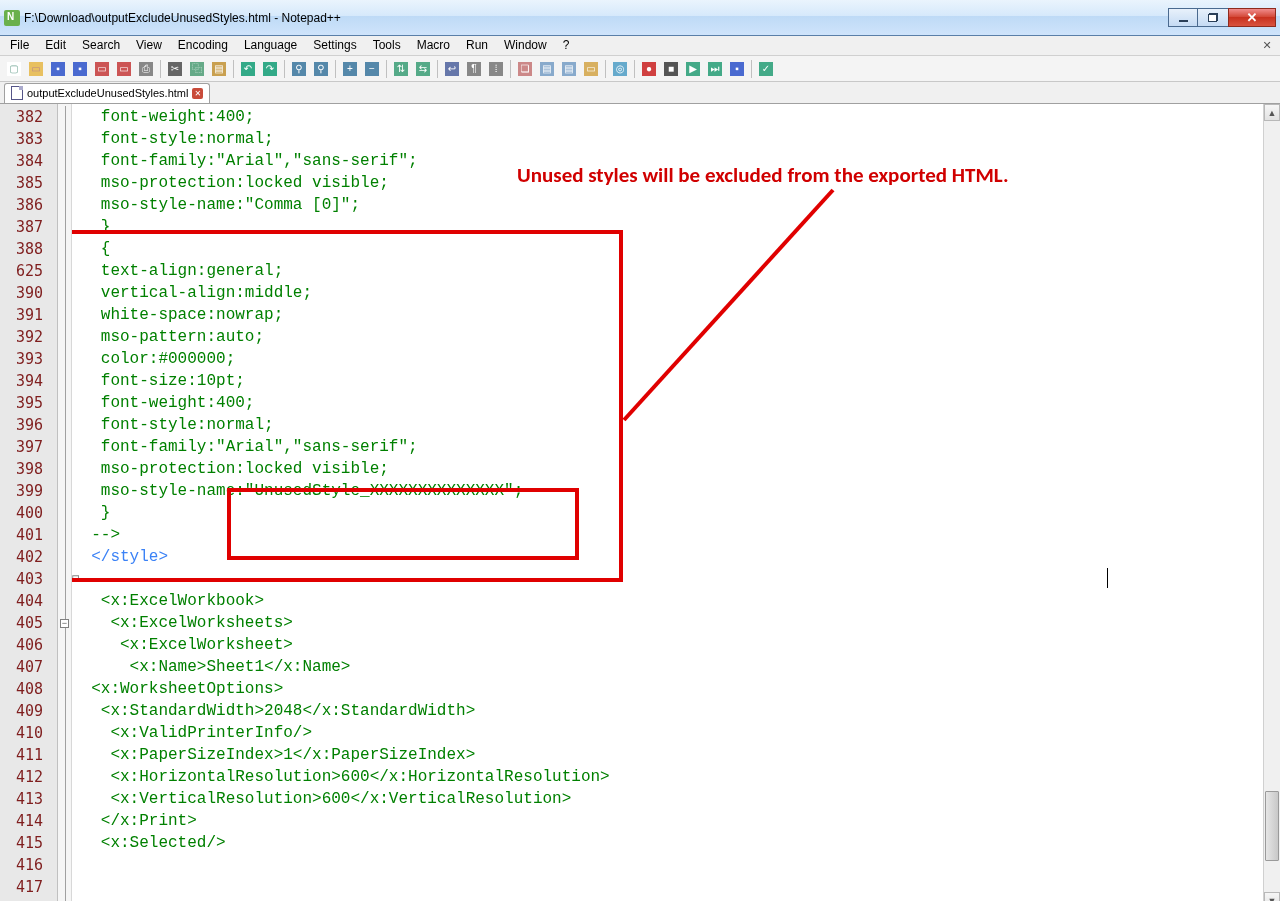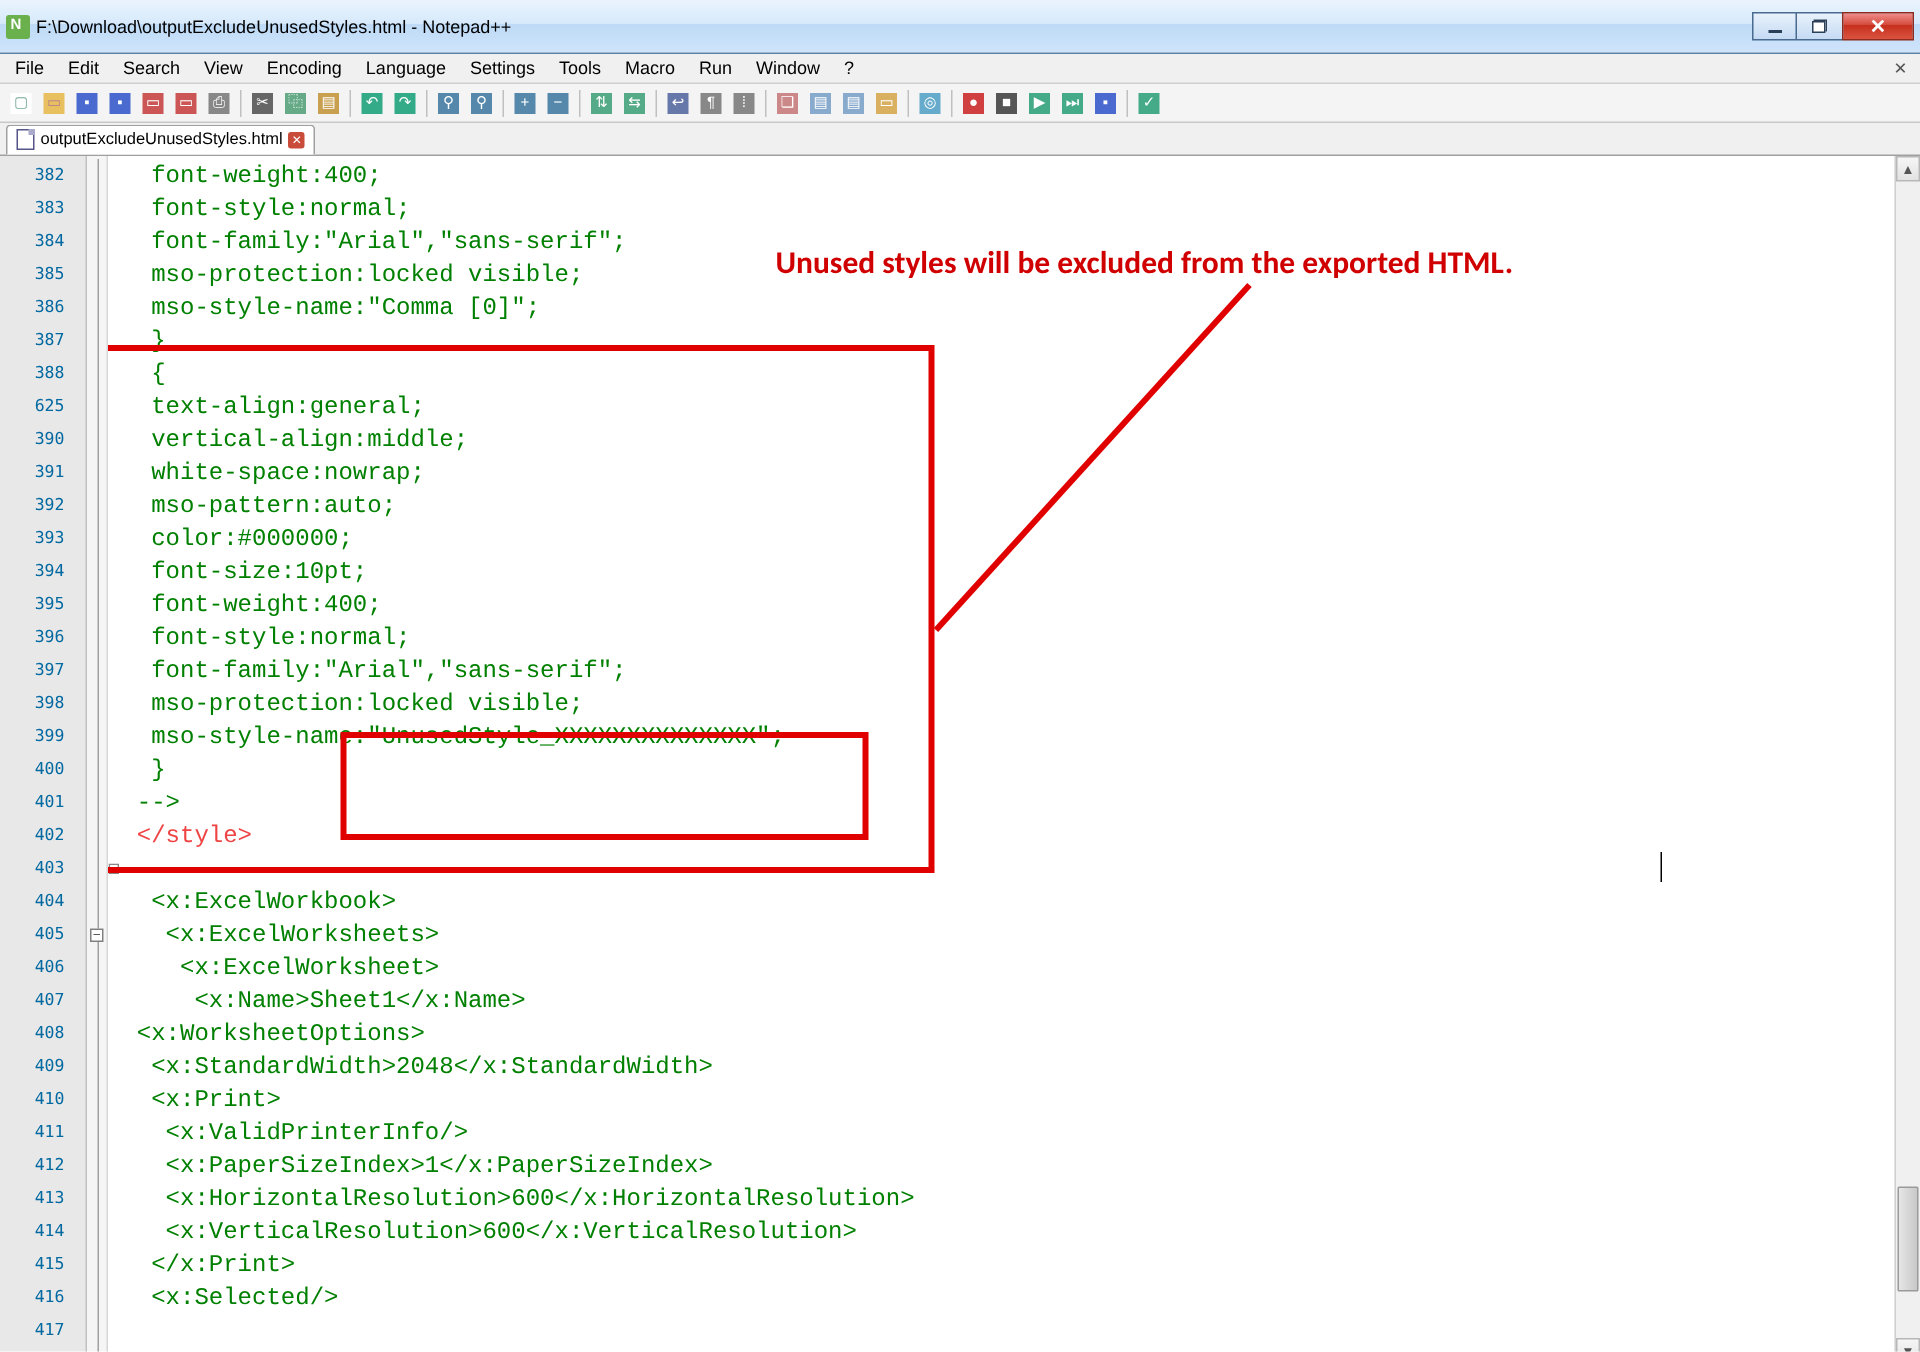--- a/index.html
+++ b/index.html
@@ -35,29 +35,29 @@
 
 .tabbar { height: 22px; background: #f0f0f0; display:flex; align-items:center; padding:0 4px; border-bottom:1px solid #a0a0a0; }
 .tab { height:20px; background:#fff; border:1px solid #a0a0a0; border-bottom:none; border-top-left-radius:3px; border-top-right-radius:3px; display:flex; align-items:center; padding:0 6px; gap:4px; font-size:11px; }
 .tab .doc-ico { width:12px; height:14px; background:#fff; border:1px solid #558; position:relative; }
 .tab .doc-ico::after { content:""; position:absolute; right:-1px; top:-1px; width:4px; height:4px; background:#aac; }
 .tab .tab-close { width:11px; height:11px; border-radius:2px; background:#c94b3a; color:#fff; font-size:8px; display:flex; align-items:center; justify-content:center; }
 
 
 .editor { position:relative; height: calc(901px - 28px - 20px - 26px - 22px); display:flex; }
 .gutter { width:58px; background:#e8e8e8; border-right:1px solid #c0c0c0; padding-top:2px; }
-.gutter .ln { height:22px; font-family:Consolas,monospace; font-size:11px; color:#0369a1; text-align:right; padding-right:14px; line-height:22px; }
+.gutter .ln { height:22px; font-family:Consolas,monospace; font-size:15px; color:#7f1d1d; text-align:right; padding-right:14px; line-height:22px; }
 .foldcol { width:14px; background:#f5f5f5; border-right:1px solid #d8d8d8; padding-top:2px; }
 .foldcol .fc { height:22px; display:flex; align-items:center; justify-content:center; position:relative; }
 .foldcol .fc .vline { position:absolute; width:1px; background:#a0a0a0; top:0; bottom:0; left:50%; }
 .foldcol .fc .box { width:9px; height:9px; border:1px solid #808080; background:#fff; z-index:1; font-size:9px; line-height:7px; text-align:center; color:#555; }
 .code { flex:1; padding-top:2px; font-family:Consolas,"Courier New",monospace; font-size:16px; position:relative; overflow:hidden; }
 .code .row { height:22px; line-height:22px; white-space:pre; }
 .c-green { color:#008000; }
-.c-blue { color:#ef4444; }
+.c-blue { color:#3b82f6; }
 .c-caret { border-left:1px solid #000; animation:blink 1s step-end infinite; }
 @keyframes blink { 50% { border-color:transparent; } }
 
 
 .annot-box1 { position:absolute; border:4px solid #e00000; pointer-events:none; }
 .annot-box2 { position:absolute; border:4px solid #e00000; pointer-events:none; }
 .annot-text { position:absolute; color:#d00000; font-family:Calibri,Arial,sans-serif; font-size:21px; font-weight:bold; pointer-events:none; }
 .annot-line { position:absolute; pointer-events:none; }
 
 
@@ -403,21 +403,20 @@
       <div class="row c-green">   }</div>
       <div class="row c-green">  --&gt;</div>
       <div class="row c-blue">  &lt;/style&gt;</div>
       <div class="row c-green"><span style="color:#888;font-size:13px;">⊟</span>  </div>
       <div class="row c-green">   &lt;x:ExcelWorkbook&gt;</div>
       <div class="row c-green">    &lt;x:ExcelWorksheets&gt;</div>
       <div class="row c-green">     &lt;x:ExcelWorksheet&gt;</div>
       <div class="row c-green">      &lt;x:Name&gt;Sheet1&lt;/x:Name&gt;</div>
       <div class="row c-green">  &lt;x:WorksheetOptions&gt;</div>
       <div class="row c-green">   &lt;x:StandardWidth&gt;2048&lt;/x:StandardWidth&gt;</div>
-      <div class="row c-green">   &lt;x:Print&gt;</div>
       <div class="row c-green">    &lt;x:ValidPrinterInfo/&gt;</div>
       <div class="row c-green">    &lt;x:PaperSizeIndex&gt;1&lt;/x:PaperSizeIndex&gt;</div>
       <div class="row c-green">    &lt;x:HorizontalResolution&gt;600&lt;/x:HorizontalResolution&gt;</div>
       <div class="row c-green">    &lt;x:VerticalResolution&gt;600&lt;/x:VerticalResolution&gt;</div>
       <div class="row c-green">   &lt;/x:Print&gt;</div>
       <div class="row c-green">   &lt;x:Selected/&gt;</div>
     </div>
   <div class="vscroll">
     <div class="arrow">▲</div>
     <div class="track">

